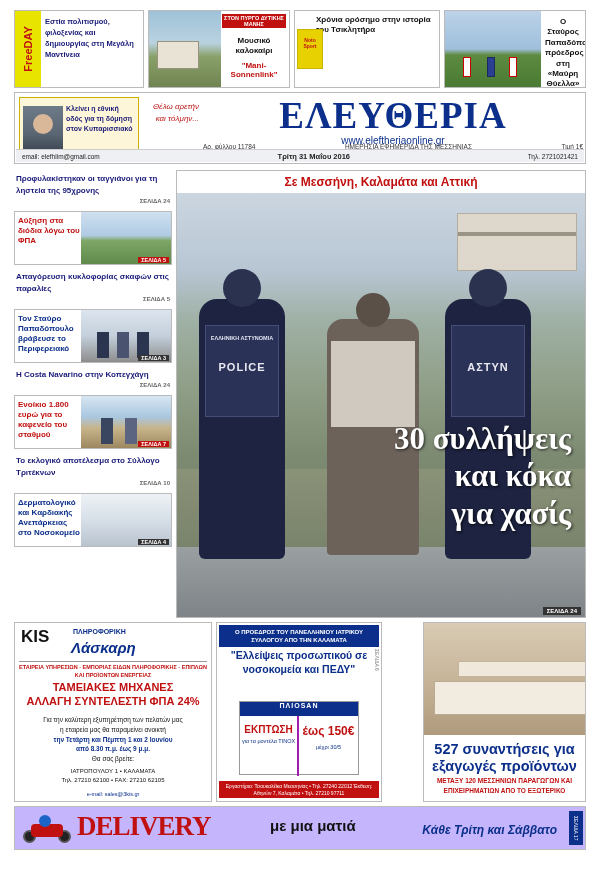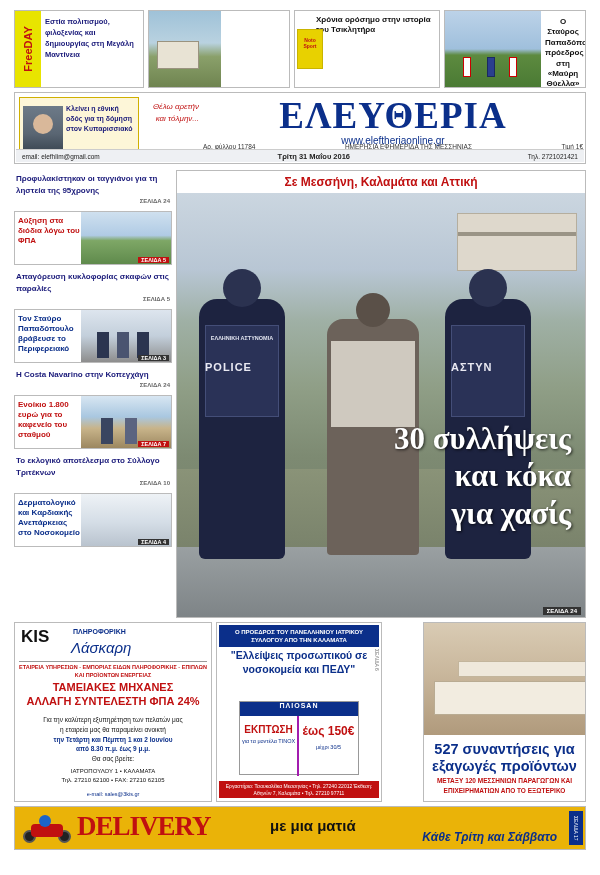--- a/index.html
+++ b/index.html
@@ -87,37 +87,37 @@
      background:linear-gradient(180deg,#cbd6e0 0%,#b8c6d4 18%,#9fb0a5 30%,#8f9e86 46%,#7d8a72 62%,#6f7a66 100%); }
   .ph-bldg { position:absolute; right:8px; top:20px; width:120px; height:58px; background:#ded8cc; border:1px solid #b5ae9e;}
   .ph-bldg:after{content:""; position:absolute; left:0; top:18px; width:100%; height:4px; background:#9a9486;}
   .ph-ground { position:absolute; left:0; bottom:0; width:100%; height:150px; background:linear-gradient(#8a9378,#6b7460);}
   .ph-road { position:absolute; left:0; bottom:0; width:100%; height:72px; background:linear-gradient(#9aa0a2,#7d8386);}
   .cop { position:absolute; bottom:60px; width:86px; height:260px; background:#1d2340; border-radius:18px 18px 6px 6px;}
   .cop.c1 { left:22px; }
   .cop.c2 { left:268px; }
   .cop .head { position:absolute; left:50%; top:-30px; transform:translateX(-50%); width:38px; height:38px; border-radius:50%; background:#2b3250;}
   .cop .vest { position:absolute; left:6px; top:26px; width:74px; height:92px; background:#2a3257; border:1px solid #444e78;}
-  .cop .label { position:absolute; left:6px; top:62px; width:74px; text-align:left; color:#e9e9f2; font-size:11px; font-weight:bold; letter-spacing:1px;}
+  .cop .label { position:absolute; left:6px; top:62px; width:74px; text-align:center; color:#e9e9f2; font-size:11px; font-weight:bold; letter-spacing:1px;}
   .cop .labeltop { position:absolute; left:6px; top:36px; width:74px; text-align:center; color:#dfe2ee; font-size:5.5px; font-weight:bold;}
   .susp { position:absolute; left:150px; bottom:64px; width:92px; height:236px; background:#6c625a; border-radius:16px 16px 4px 4px;}
   .susp .head { position:absolute; left:50%; top:-26px; transform:translateX(-50%); width:34px; height:34px; border-radius:50%; background:#5a5048;}
   .susp .shirt { position:absolute; left:4px; top:22px; width:84px; height:86px; background:#cfc9bf;}
   .headline { position:absolute; right:14px; bottom:86px; width:300px; text-align:right;
      font-family:"Liberation Serif", serif; font-weight:bold; font-size:31px; color:#ffffff; line-height:1.22;
      text-shadow:1px 1px 3px rgba(0,0,0,.75); }
   .mainpg { position:absolute; right:4px; bottom:4px; font-size:6px; color:#fff; background:#333; padding:1px 4px; font-weight:bold;}
 
   
   .bottom { position:absolute; left:14px; top:622px; width:572px; height:180px; display:flex; gap:4px; }
   .b-cell { position:relative; border:1px solid #bbb; background:#fff; overflow:hidden; }
   .b1 { width:198px; }
   .kis { position:absolute; left:6px; top:4px; font-size:17px; font-weight:bold; color:#111; }
   .kisinfo { position:absolute; left:58px; top:5px; font-size:7px; color:#0b2f8a; font-weight:bold;}
-  .laskari { position:absolute; left:56px; top:16px; font-size:15px; font-weight:normal; color:#0b2f8a; font-style:italic;}
+  .laskari { position:absolute; left:56px; top:16px; font-size:15px; font-weight:bold; color:#0b2f8a; font-style:italic;}
   .b1 .line { position:absolute; left:4px; right:4px; top:38px; border-top:1px solid #999;}
   .b1 .small { position:absolute; left:4px; right:4px; top:41px; font-size:5.5px; text-align:center; color:#c01010; font-weight:bold; line-height:1.4;}
   .b1 .bigred { position:absolute; left:4px; right:4px; top:58px; text-align:center; color:#c01010; font-weight:bold; font-size:11px; line-height:1.25;}
   .b1 .mid { position:absolute; left:6px; right:6px; top:92px; font-size:6.5px; text-align:center; line-height:1.5; color:#111;}
   .b1 .blue { color:#0b2f8a; font-weight:bold;}
   .b1 .foot { position:absolute; left:6px; right:6px; bottom:16px; font-size:6px; text-align:center; line-height:1.5; color:#111;}
   .b1 .email { position:absolute; left:6px; right:6px; bottom:4px; font-size:5.5px; text-align:center; color:#0b2f8a;}
 
   .b2 { width:166px; }
   .b2 .hdr { position:absolute; left:2px; right:2px; top:2px; background:#0b2f8a; color:#fff; font-size:6px;
@@ -139,49 +139,54 @@
 
   .b3 { flex:1;margin-left:37px; }
   .b3 .photo { position:absolute; left:0; top:0; width:100%; height:112px;
      background:linear-gradient(#d9cbb4 0%, #c9b79c 45%, #b09a7c 100%);}
   .b3 .tbl { position:absolute; left:10px; top:58px; width:180px; height:34px; background:#f2ece0; border:1px solid #b9ab92;}
   .b3 .tbl2 { position:absolute; left:34px; top:38px; width:130px; height:16px; background:#efe8db; border:1px solid #c3b59c;}
   .b3 .t { position:absolute; left:6px; right:6px; top:118px; font-size:14.5px; font-weight:bold; color:#0b2f8a; line-height:1.2; text-align:center;}
   .b3 .s { position:absolute; left:6px; right:6px; bottom:6px; font-size:6.5px; font-weight:bold; color:#c01010; text-align:center; line-height:1.45;}
 
   
-  .delivery { position:absolute; left:14px; top:806px; width:572px; height:44px; border:1px solid #bbb; background:#eab308; overflow:hidden;}
+  .delivery { position:absolute; left:14px; top:806px; width:572px; height:44px; border:1px solid #bbb; background:#c4b5fd; overflow:hidden;}
   .delivery .scoot { position:absolute; left:6px; top:6px; width:52px; height:32px; }
   .delivery .scoot .wheel { position:absolute; bottom:2px; width:13px; height:13px; border-radius:50%; background:#222; border:2px solid #555;}
   .delivery .scoot .w1{left:2px;} .delivery .scoot .w2{right:2px;}
   .delivery .scoot .body { position:absolute; left:10px; bottom:8px; width:32px; height:13px; background:#c01010; border-radius:4px;}
   .delivery .scoot .rider { position:absolute; left:18px; bottom:18px; width:12px; height:12px; border-radius:50%; background:#1c64c8;}
   .delivery .word { position:absolute; left:62px; top:4px; font-family:"Liberation Serif", serif; font-weight:bold;
      font-size:27px; color:#c01010; letter-spacing:-1px; }
   .delivery .tail { position:absolute; left:255px; top:10px; font-size:15px; font-weight:bold; color:#111;}
-  .delivery .sub { position:absolute; right:28px; bottom:5px; font-size:12px; color:#0b2f8a; font-style:italic; font-weight:bold;}
+  .delivery .sub { position:absolute; right:28px; bottom:12px; font-size:12px; color:#0b2f8a; font-style:italic; font-weight:bold;}
   .delivery .vtab { position:absolute; right:2px; top:4px; bottom:4px; width:14px; background:#0b2f8a; color:#fff;
      font-size:5px; writing-mode:vertical-rl; text-align:center; display:flex; align-items:center; justify-content:center;}
 </style>
 </head>
 <body>
 
 <div class="page">
 
   <div class="topstrip">
 
     <div class="ts-cell ts1">
       <div class="freeday">
           <span>FreeDAY</span>
         </div>
       <div class="txt">Εστία πολιτισμού, φιλοξενίας και δημιουργίας στη Μεγάλη Μαντίνεια</div>
     </div>
 
     <div class="ts-cell ts2">
       <div class="photo"></div>
+      <div class="cap">
+        <div class="ts-red">ΣΤΟΝ ΠΥΡΓΟ ΔΥΤΙΚΗΣ ΜΑΝΗΣ</div>
+        <div class="t1">Μουσικό καλοκαίρι</div>
+        <div class="t2">"Mani-Sonnenlink"</div>
+      </div>
     </div>
 
     <div class="ts-cell ts3">
       <div class="logo"><span>Noto Sport</span></div>
       <div class="body">
         <div class="head">Χρόνια ορόσημο στην ιστορία του Τσικλητήρα</div>
       </div>
     </div>
 
     <div class="ts-cell ts4">

